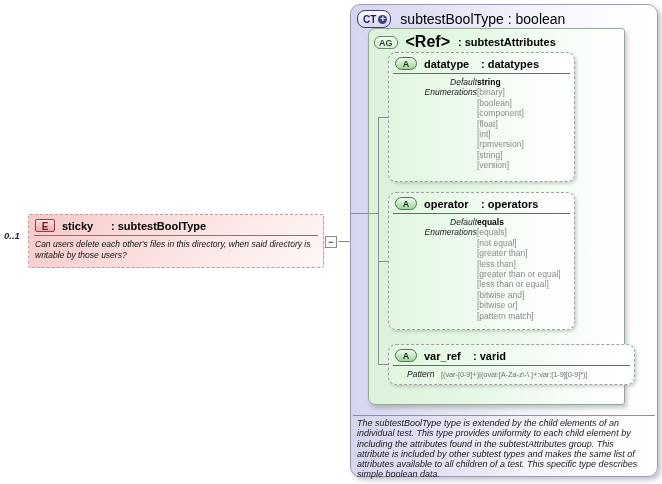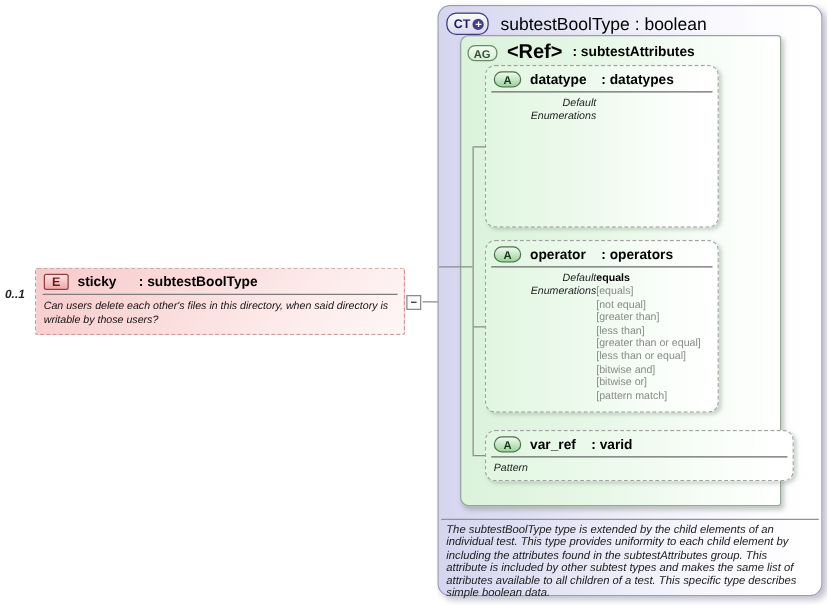--- a/index.html
+++ b/index.html
@@ -73,21 +73,21 @@
   .attr-name{font-size:11px;font-weight:bold;min-width:50px;}
   .attr-name-vr{min-width:42px;}
   .attr-type{font-size:11px;font-weight:bold;}
   .attr-sep{height:0;border-top:1px solid #6a6a6a;margin:1px 4px 2px 4px;}
   .attr-body{display:flex;padding:1px 6px 0 6px;}
   .col-labels{width:82px;flex-shrink:0;font-size:8.5px;line-height:10.4px;font-style:italic;color:#1a1a1a;text-align:right;}
   .col-values{flex:1;font-size:8.5px;line-height:10.4px;}
   .val-default{font-weight:bold;color:#000;}
   .val-enum{color:#8a8a8a;}
   .pattern-row{display:flex;align-items:baseline;padding:1px 5px 0 6px;}
-  .pattern-label{font-size:8.5px;font-style:italic;color:#1a1a1a;width:34px;flex-shrink:0;}
+  .pattern-label{font-size:8.5px;font-style:italic;color:#1a1a1a;width:34px;flex-shrink:0;margin-left:12px;}
   .pattern-value{font-size:7.5px;color:#707070;white-space:nowrap;letter-spacing:-0.1px;}
 </style>
 </head>
 <body>
 
 <div id="canvas">
 
   <div class="cardinality">0..1</div>
 
   <div class="element-box">
@@ -135,20 +135,31 @@
     <div class="attr-header">
       <span class="badge-a">A</span>
       <span class="attr-name">datatype</span>
       <span class="attr-type">: datatypes</span>
     </div>
     <div class="attr-sep"></div>
     <div class="attr-body">
       <div class="col-labels">
         <div>Default</div>
         <div>Enumerations</div>
+      </div>
+      <div class="col-values">
+        <div class="val-default">string</div>
+        <div class="val-enum">[binary]</div>
+        <div class="val-enum">[boolean]</div>
+        <div class="val-enum">[component]</div>
+        <div class="val-enum">[float]</div>
+        <div class="val-enum">[int]</div>
+        <div class="val-enum">[rpmversion]</div>
+        <div class="val-enum">[string]</div>
+        <div class="val-enum">[version]</div>
       </div>
     </div>
   </div>
 
   <div class="attr-box attr-operator">
     <div class="attr-header">
       <span class="badge-a">A</span>
       <span class="attr-name">operator</span>
       <span class="attr-type">: operators</span>
     </div>
@@ -175,16 +186,17 @@
 
   <div class="attr-box attr-varref">
     <div class="attr-header">
       <span class="badge-a">A</span>
       <span class="attr-name attr-name-vr">var_ref</span>
       <span class="attr-type">: varid</span>
     </div>
     <div class="attr-sep"></div>
     <div class="pattern-row">
       <span class="pattern-label">Pattern</span>
+      <span class="pattern-value">[(var-[0-9]+)|(oval:[A-Za-z\-\.]+:var:[1-9][0-9]*)]</span>
     </div>
   </div>
 
 </div>
 
 </body></html>

